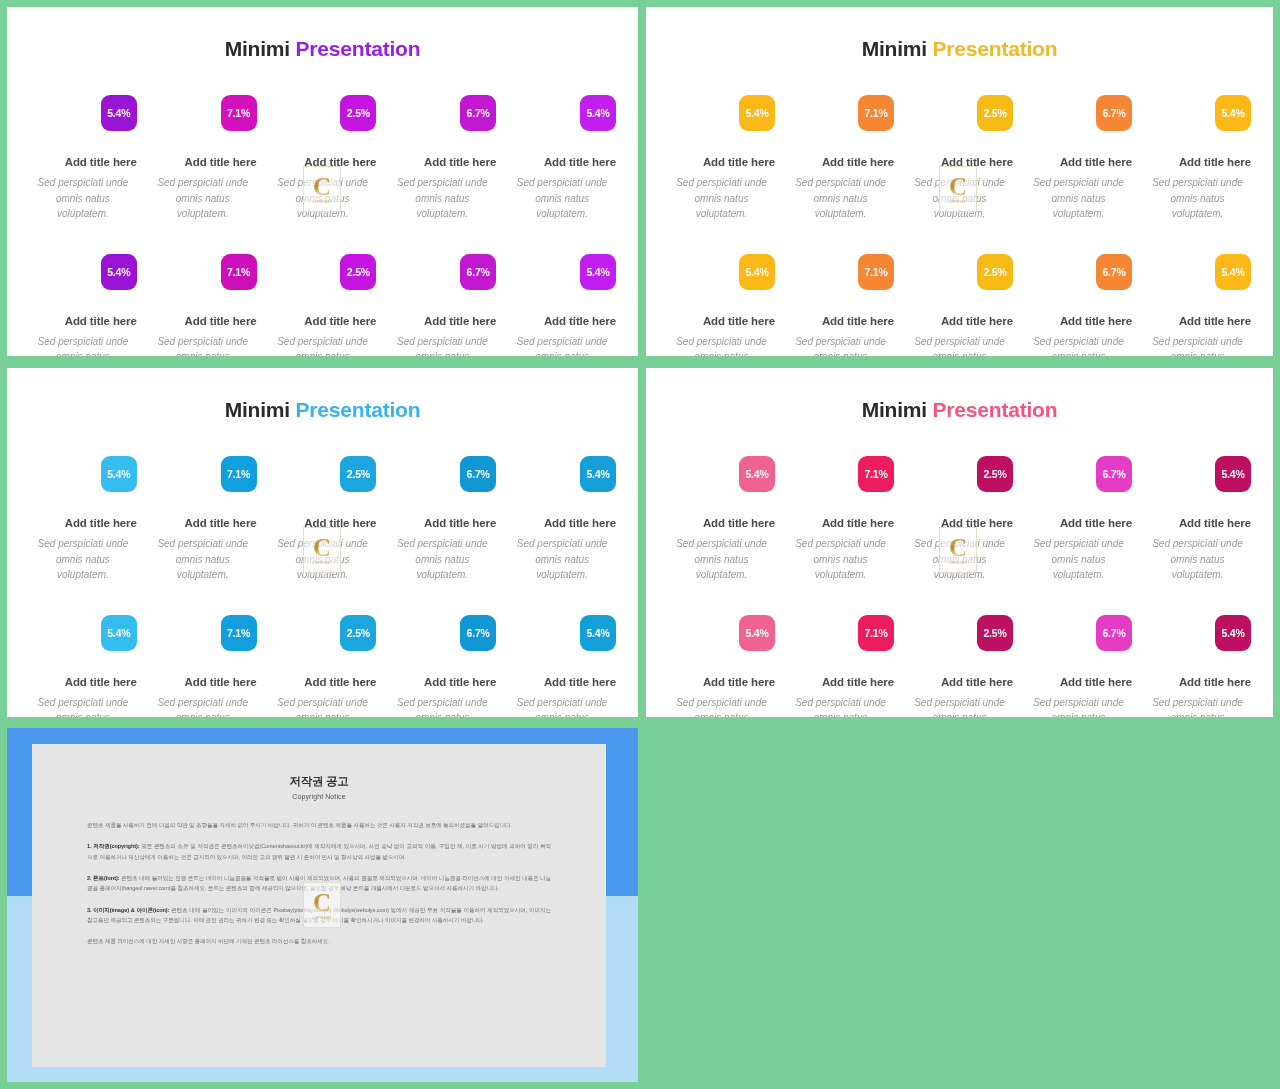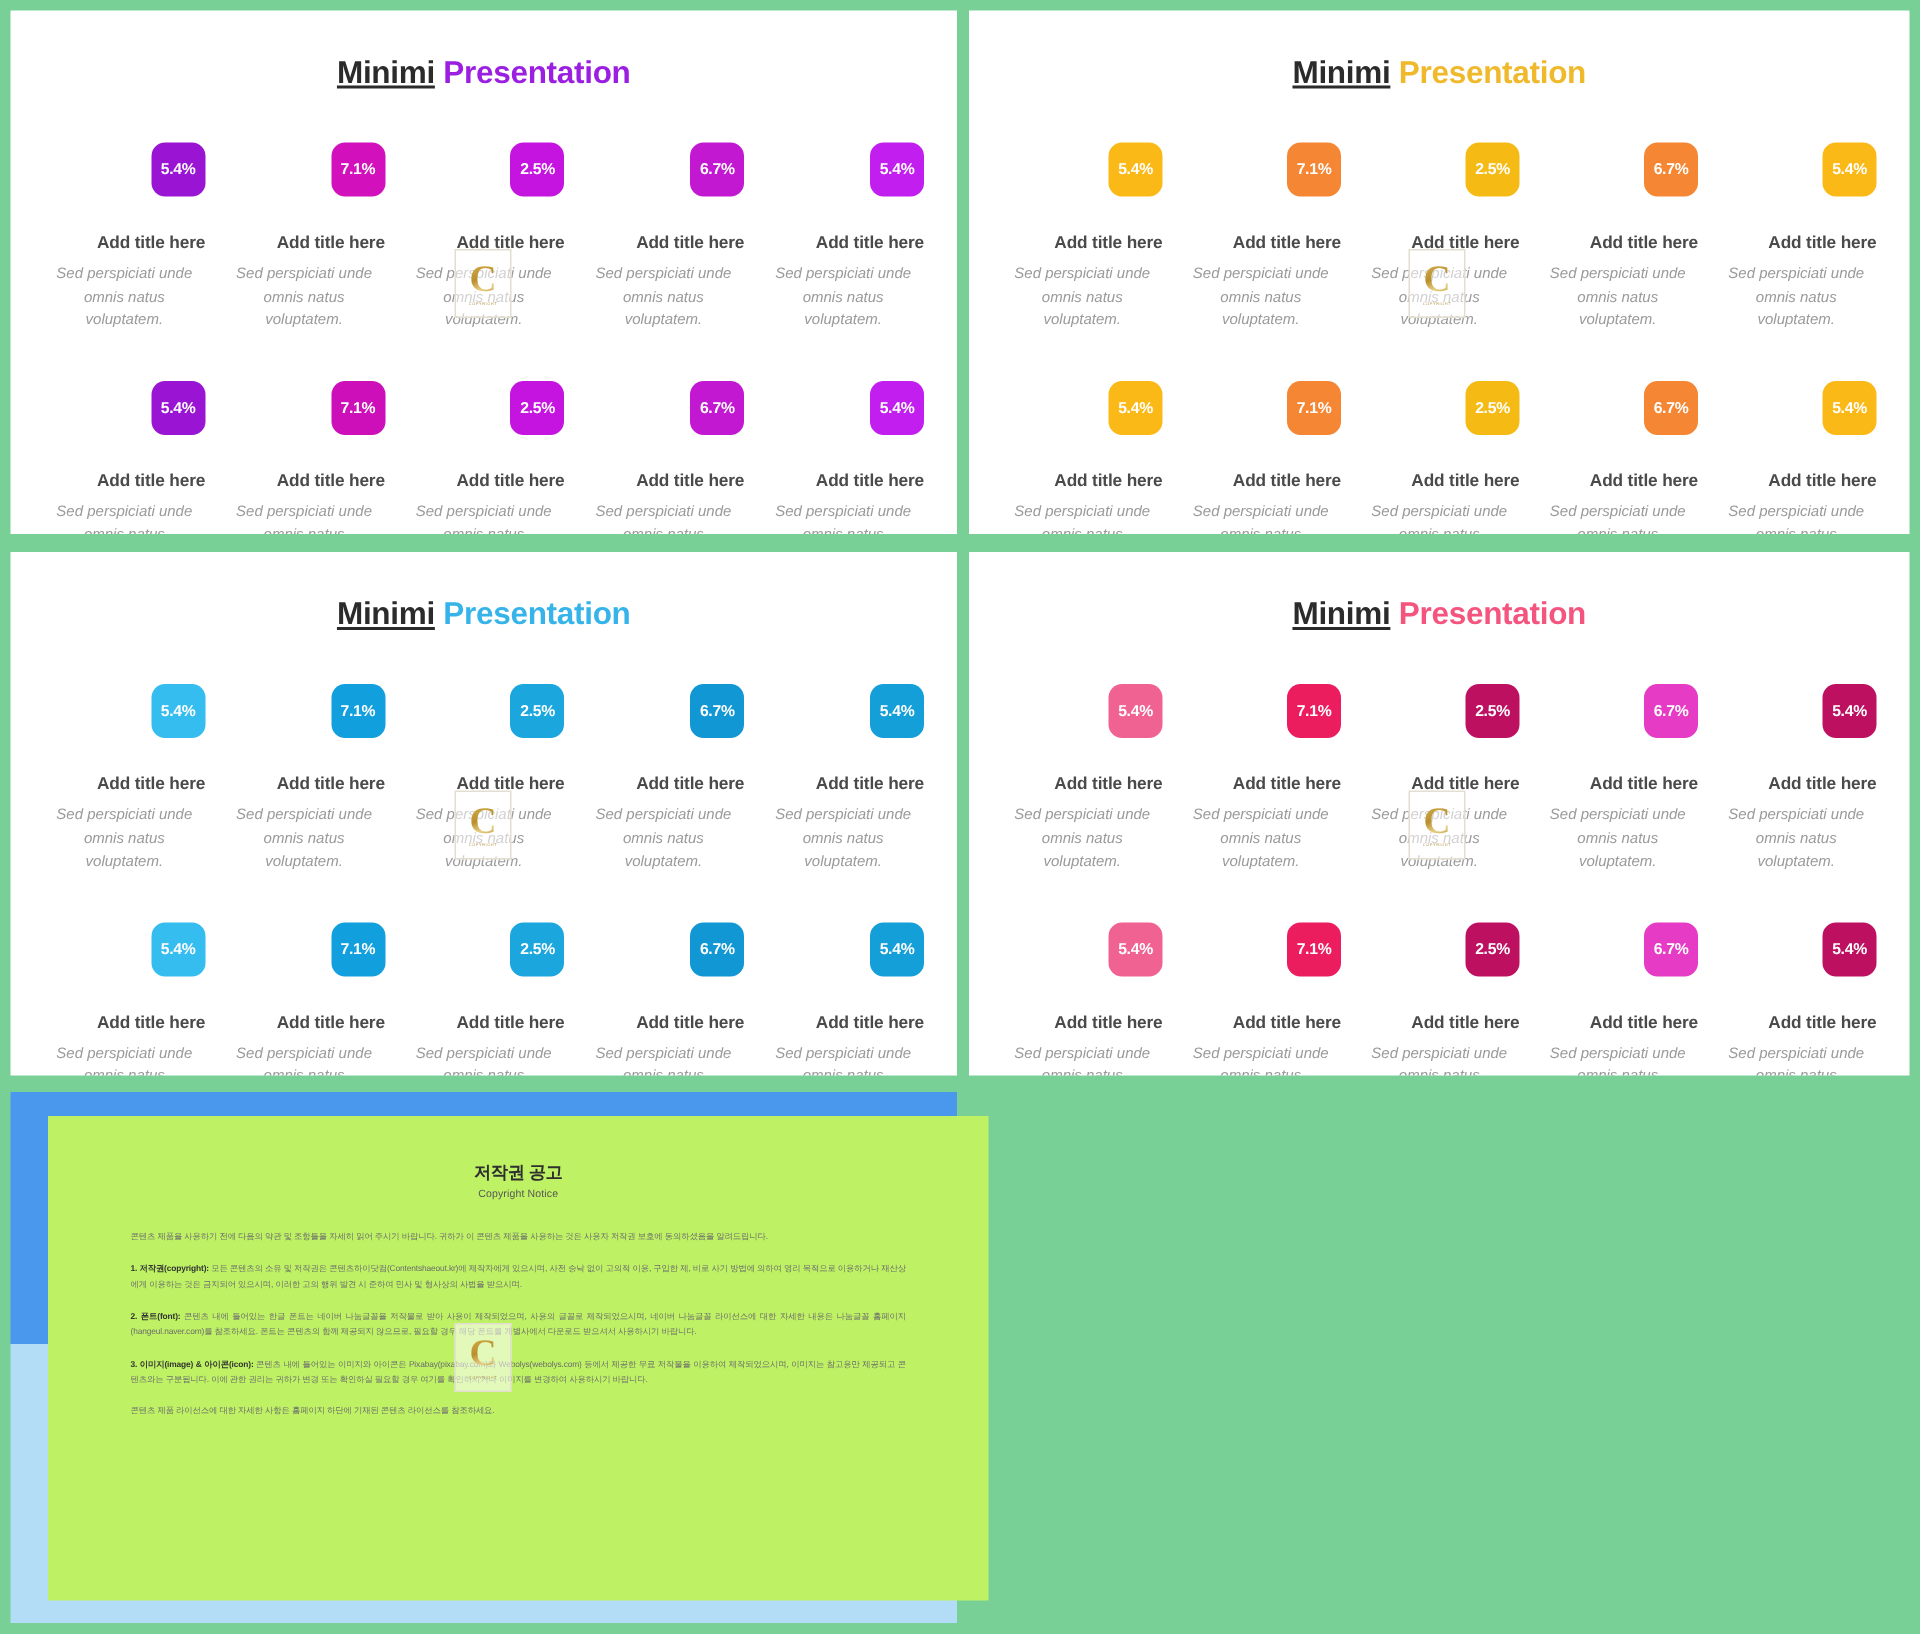--- a/index.html
+++ b/index.html
@@ -26,21 +26,21 @@
   
   .slide-title{
     width:100%;
     text-align:center;
     margin-top:30px;
     font-size:21px;
     font-weight:700;
     letter-spacing:-.2px;
     white-space:nowrap;
   }
-  .t-dark{color:#2b2b2b;text-decoration:underline;}
+  .t-dark{color:#2b2b2b;}
   .t-accent{}
 
   
   .cards{
     display:grid;
     grid-template-columns:repeat(5,1fr);
     row-gap:0px;
     margin-top:34px;
     padding:0 16px;
     box-sizing:border-box;
@@ -126,22 +126,22 @@
     position:absolute;left:0;top:0;width:631px;height:168px;
     background:#4a97ee;
   }
   .doc-frame-bottom{
     position:absolute;left:0;top:168px;width:631px;height:186px;
     background:#b3dcf7;
   }
   .doc-page{
     position:absolute;
     left:25px; top:16px;
-    width:627px; height:323px;
-    background:#bef264;
+    width:574px; height:323px;
+    background:#e5e5e5;
     box-sizing:border-box;
     padding:30px 55px 0 55px;
     overflow:hidden;
   }
   .doc-title{
     text-align:center;
     font-size:11.5px;
     font-weight:700;
     color:#2f2f2f;
     letter-spacing:-.3px;

